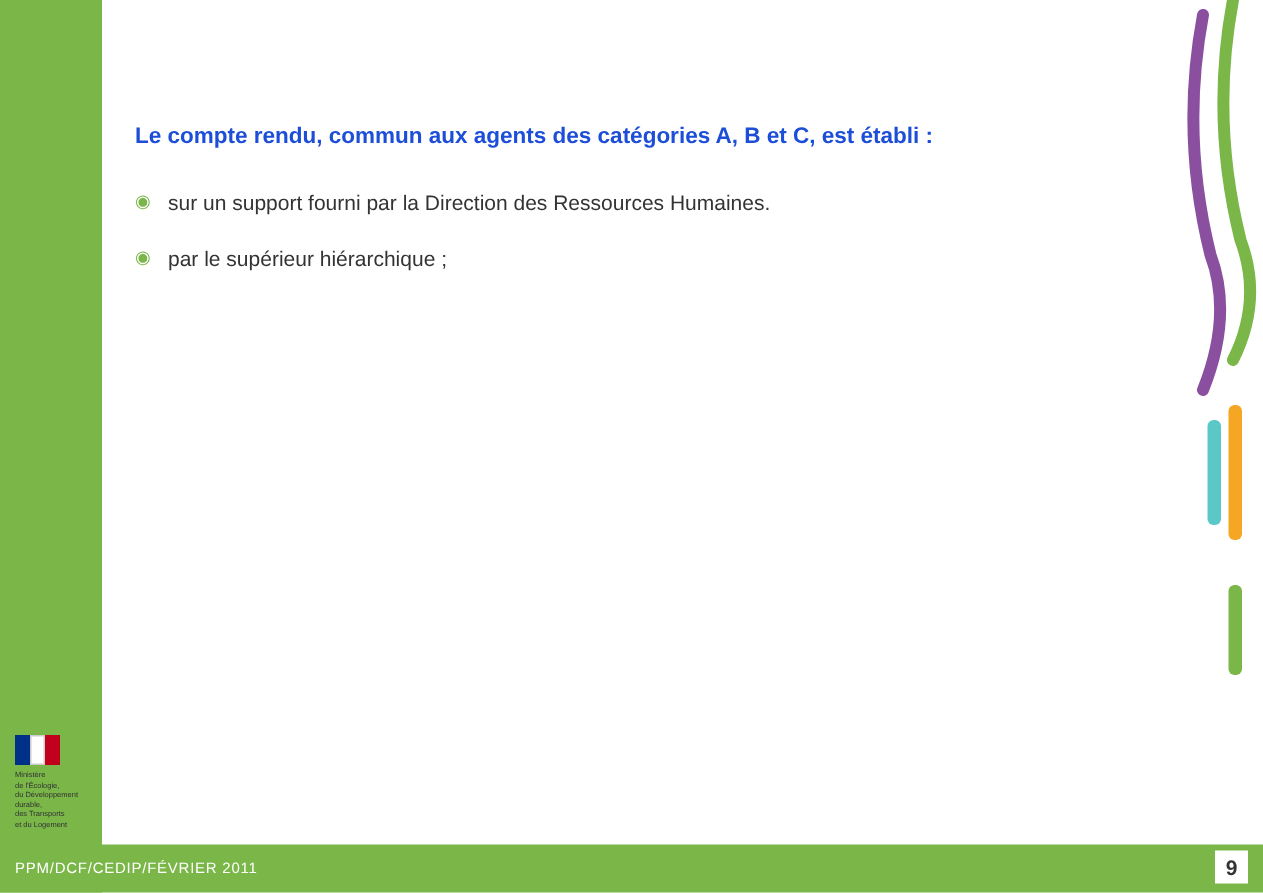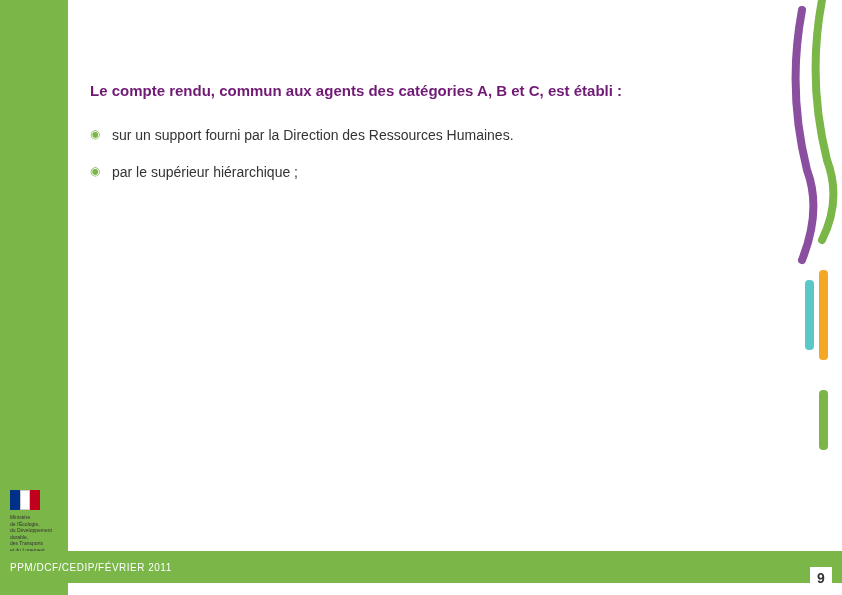--- a/index.html
+++ b/index.html
@@ -35,21 +35,21 @@
       position: absolute;
       left: 90px;
       top: 80px;
       right: 110px;
       bottom: 80px;
     }
 
     .title-text {
       font-size: 15px;
       font-weight: bold;
-      color: #701a75;
+      color: #1d4ed8;
       line-height: 1.4;
       margin-bottom: 24px;
     }
 
     .bullet-list {
       list-style: none;
       padding: 0;
     }
 
     .bullet-item {
@@ -67,21 +67,21 @@
       position: absolute;
       left: 0;
       top: 0;
       color: #7ab648;
       font-size: 12px;
     }
 
     
     .bottom-bar {
       position: absolute;
-      bottom: 12px;
+      bottom: 0;
       left: 0;
       right: 0;
       height: 32px;
       background: #7ab648;
       display: flex;
       align-items: center;
       padding: 0 10px;
     }
 
     .bottom-text {

